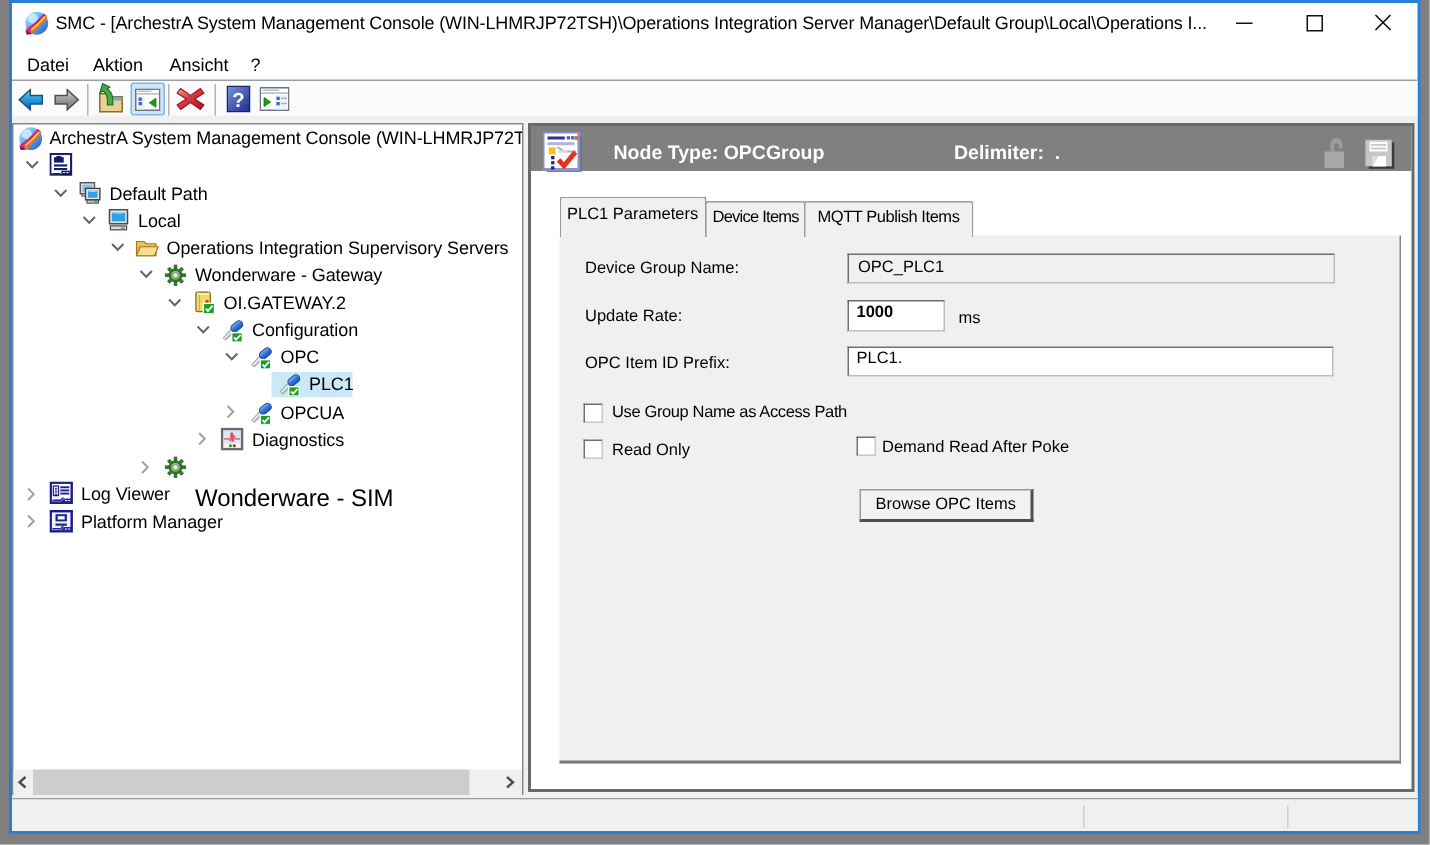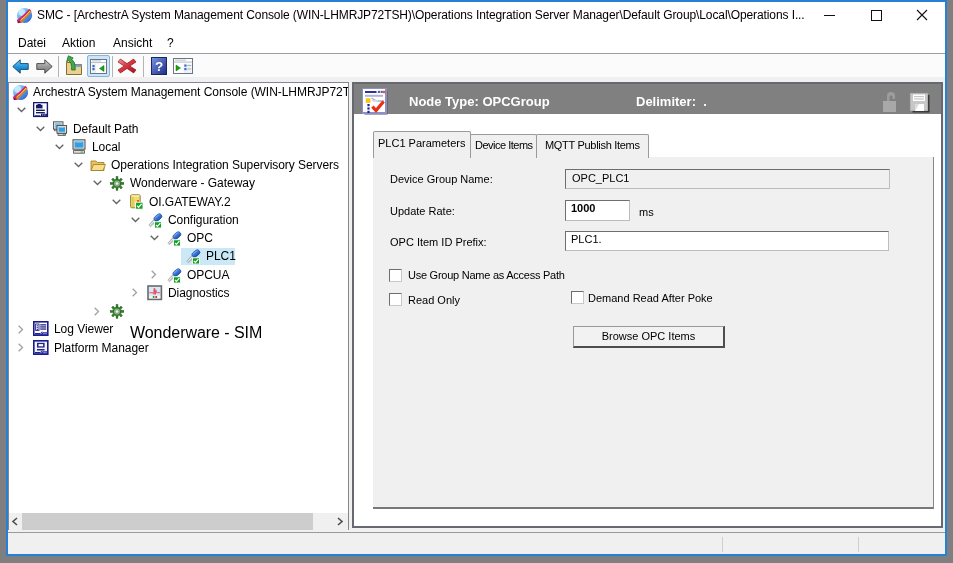--- a/index.html
+++ b/index.html
@@ -391,18 +391,18 @@
 
 <div class="abs" style="left:389px;top:269px;width:13px;height:13px;background:#fff;border:1px solid;border-color:#6e6e6e #c8c8c8 #c8c8c8 #6e6e6e;box-sizing:border-box;"></div>
 <div class="txt" style="left:408px;top:269px;font-size:11px;letter-spacing:-0.25px;">Use Group Name as Access Path</div>
 
 <div class="abs" style="left:389px;top:293px;width:13px;height:13px;background:#fff;border:1px solid;border-color:#6e6e6e #c8c8c8 #c8c8c8 #6e6e6e;box-sizing:border-box;"></div>
 <div class="txt" style="left:408px;top:294px;font-size:11px;">Read Only</div>
 
 <div class="abs" style="left:571px;top:291px;width:13px;height:13px;background:#fff;border:1px solid;border-color:#6e6e6e #c8c8c8 #c8c8c8 #6e6e6e;box-sizing:border-box;"></div>
 <div class="txt" style="left:588px;top:292px;font-size:11px;">Demand Read After Poke</div>
 
-<div class="abs" style="left:573px;top:326px;width:152px;height:22px;background:#f2f2f2;border:1px solid #9a9a9a;border-right:2px solid #4e4e4e;border-bottom:2px solid #4e4e4e;box-sizing:border-box;text-align:center;font-size:11px;line-height:18px;">Browse OPC Items</div>
+<div class="abs" style="left:573px;top:326px;width:116px;height:22px;background:#f2f2f2;border:1px solid #9a9a9a;border-right:2px solid #4e4e4e;border-bottom:2px solid #4e4e4e;box-sizing:border-box;text-align:center;font-size:11px;line-height:18px;">Browse OPC Items</div>
 
 <div class="abs" style="left:8px;top:532px;width:937px;height:1px;background:#9a9a9a;"></div>
 <div class="abs" style="left:8px;top:533px;width:937px;height:21px;background:#f0f0f0;"></div>
 <div class="abs" style="left:722px;top:537px;width:1px;height:15px;background:#cfcfcf;"></div>
 <div class="abs" style="left:858px;top:537px;width:1px;height:15px;background:#cfcfcf;"></div>
 
 </body></html>

